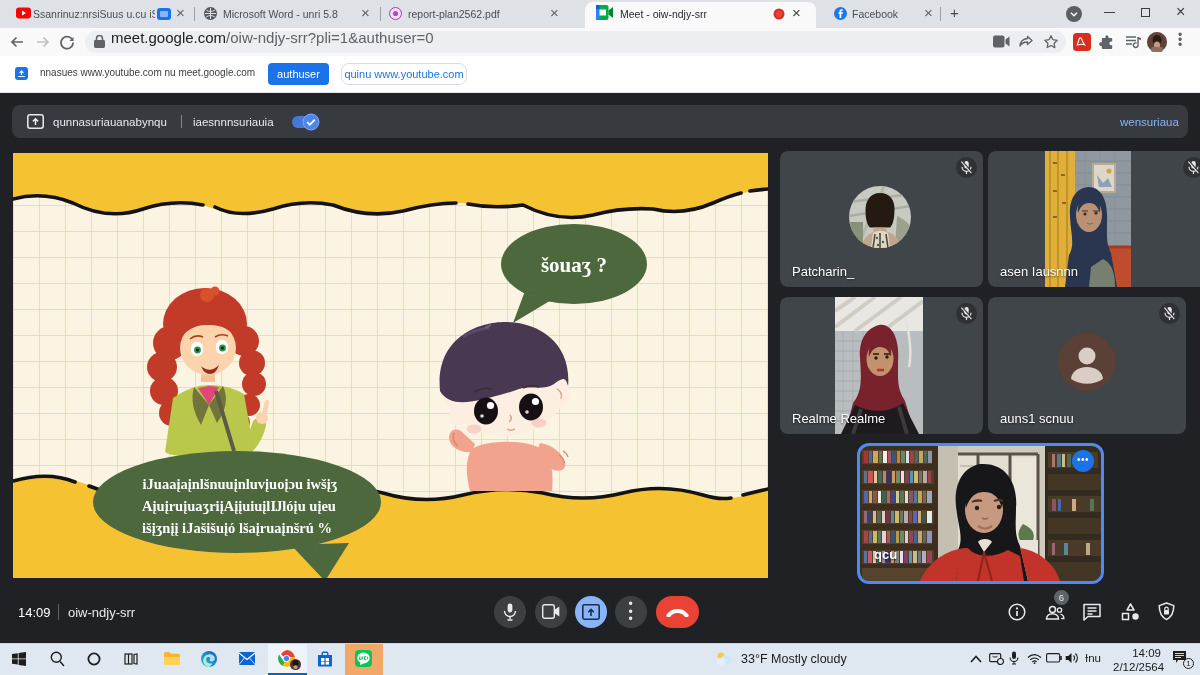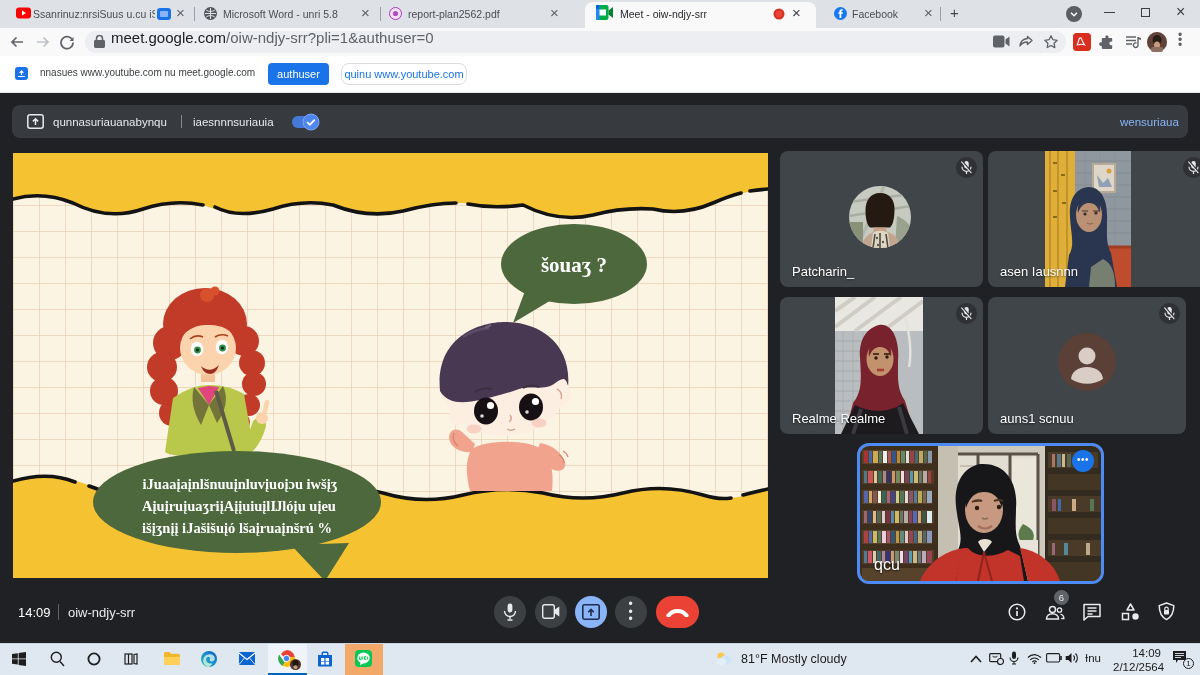--- a/index.html
+++ b/index.html
@@ -512,21 +512,21 @@
         <circle cx="139" cy="61" r="2.2" fill="#2c1d12"></circle>
       <path d="M122 72 q3 2 6 0" stroke="#8a6b56" stroke-width="1.6" fill="none"></path>
       <path d="M118 80 q7 5 14 0" stroke="#a4705a" stroke-width="2.2" fill="none"></path>
       <path d="M92 135 L98 106 C94 120 88 126 80 130 L80 135 Z" fill="#c23329"></path>
       <path d="M60 135 C70 112 92 102 108 102 L100 116 L96 135 Z" fill="#c23329"></path>
       <path d="M168 135 L160 102 C176 104 194 116 200 135 Z" fill="#c23329"></path>
       <path d="M108 102 C116 112 134 112 148 104 L160 110 L164 135 L96 135 L100 112 Z" fill="#c23329"></path>
       <path d="M118 96 L124 106 L132 96 C130 92 120 92 118 96Z" fill="#e8e0d2"></path>
       <path d="M124 106 L118 135 M124 106 L132 135" stroke="#8d241d" stroke-width="2"></path>
     </svg>
-    <div style="position:absolute;left:14px;bottom:7px;color:#fff;font-size:16px;font-weight:normal;text-shadow:0 1px 2px rgba(0,0,0,.7)">qcu</div>
+    <div style="position:absolute;left:14px;bottom:19px;color:#fff;font-size:13px;font-weight:bold;text-shadow:0 1px 2px rgba(0,0,0,.7)">qcu</div>
     <div style="position:absolute;right:7px;top:4px;width:22px;height:22px;border-radius:50%;background:#1a73e8;color:#fff;font-size:10px;letter-spacing:.5px;text-align:center;line-height:19px">•••</div>
   </div>
   <div class="abs" id="bottombar" style="left:0;top:585px;width:1200px;height:58px"></div>
   <div class="abs" style="left:18px;top:605px;font-size:13px;color:#fff">14:09</div>
   <div class="abs" style="left:58px;top:604px;width:1px;height:16px;background:#5f6368"></div>
   <div class="abs" style="left:68px;top:605px;font-size:13px;color:#e8eaed">oiw-ndjy-srr</div>
 
   <div class="abs" style="left:494px;top:596px;width:32px;height:32px;border-radius:50%;background:#3c4043"></div>
   <svg class="abs" style="left:503px;top:603px" width="14" height="18" viewBox="0 0 14 18">
       <rect x="4.6" y="0.5" width="4.8" height="9" rx="2.4" fill="#e8eaed"></rect>
@@ -642,21 +642,21 @@
       <ellipse cx="8.5" cy="8" rx="6.2" ry="5.4" fill="#fff"></ellipse>
       <path d="M8.5 13.2c-1 .8-2.6 1.6-3.4 1.8-.1-.8.2-1.8.4-2.4Z" fill="#fff"></path>
       <path d="M4.4 6.5v3M6.2 6.5v3M6.2 9.5h-1.8M7.7 6.5v3M9.4 6.5v3M9.4 6.5h1.7M9.4 8h1.4M9.4 9.5h1.7M12.6 6.5v3" stroke="#06c755" stroke-width=".9" fill="none"></path>
     </svg>
 
   <svg class="abs" style="left:716px;top:651px" width="17" height="15" viewBox="0 0 17 15">
       <circle cx="5" cy="5" r="3.6" fill="#f7c94c"></circle>
       <ellipse cx="10" cy="9" rx="6" ry="4.6" fill="#cfe6f8"></ellipse>
       <ellipse cx="5.5" cy="10.5" rx="4.5" ry="3.4" fill="#e2f0fb"></ellipse>
     </svg>
-  <div class="abs tbtxt" style="left:741px;top:651.5px;font-size:12.5px">81°F Mostly cloudy</div>
+  <div class="abs tbtxt" style="left:741px;top:651.5px;font-size:12.5px">33°F Mostly cloudy</div>
   <svg class="abs" style="left:970px;top:655px" width="12" height="8" viewBox="0 0 12 8">
       <path d="M1 7 L6 1.5 L11 7" stroke="#1e1e1e" stroke-width="1.6" fill="none"></path>
     </svg>
   <svg class="abs" style="left:989px;top:653px" width="15" height="12" viewBox="0 0 15 12">
       <rect x="0.7" y="0.7" width="11" height="8" rx="1" stroke="#1e1e1e" stroke-width="1.2" fill="none"></rect>
       <circle cx="11.5" cy="8.5" r="3" fill="#dfe8f0" stroke="#1e1e1e" stroke-width="1.1"></circle>
       <path d="M3.5 3.2c1.6 1.2 3.4 1.2 5 0" stroke="#1e1e1e" stroke-width="1" fill="none"></path>
     </svg>
   <svg class="abs" style="left:1009px;top:651px" width="10" height="14" viewBox="0 0 10 14">
       <rect x="3" y="0.5" width="4" height="7.5" rx="2" fill="#1e1e1e"></rect>

